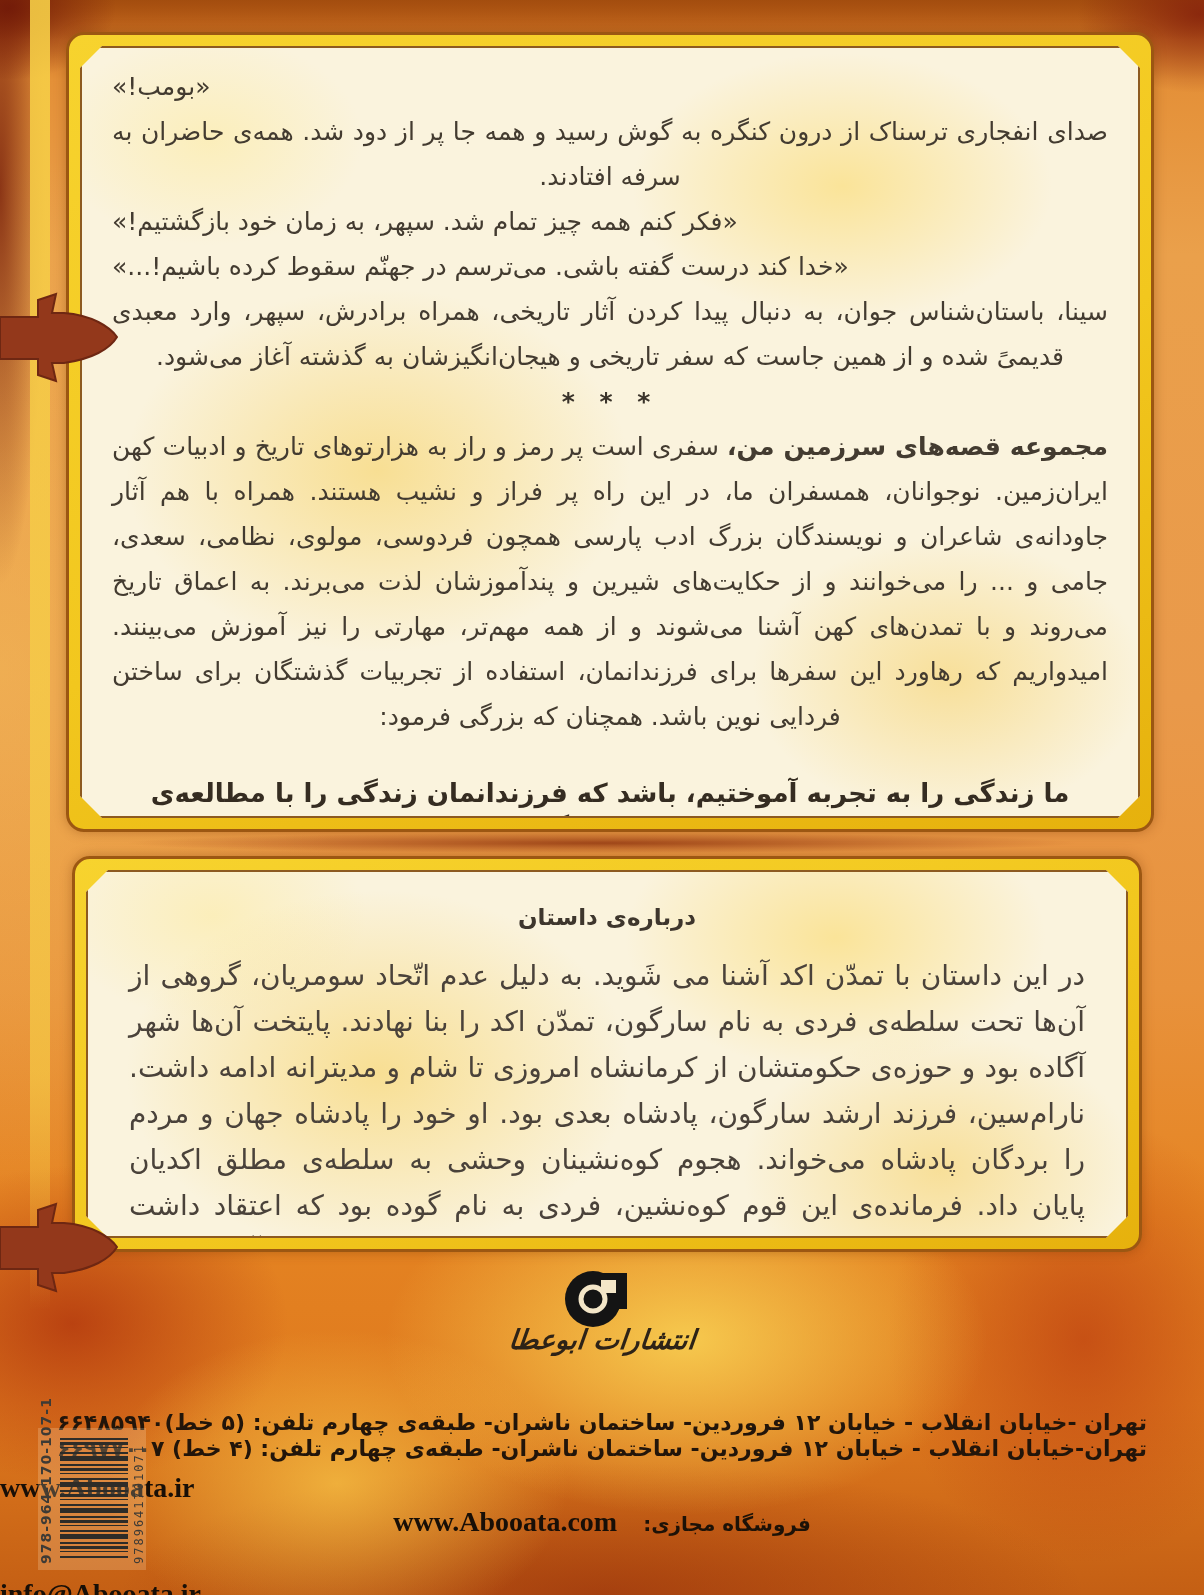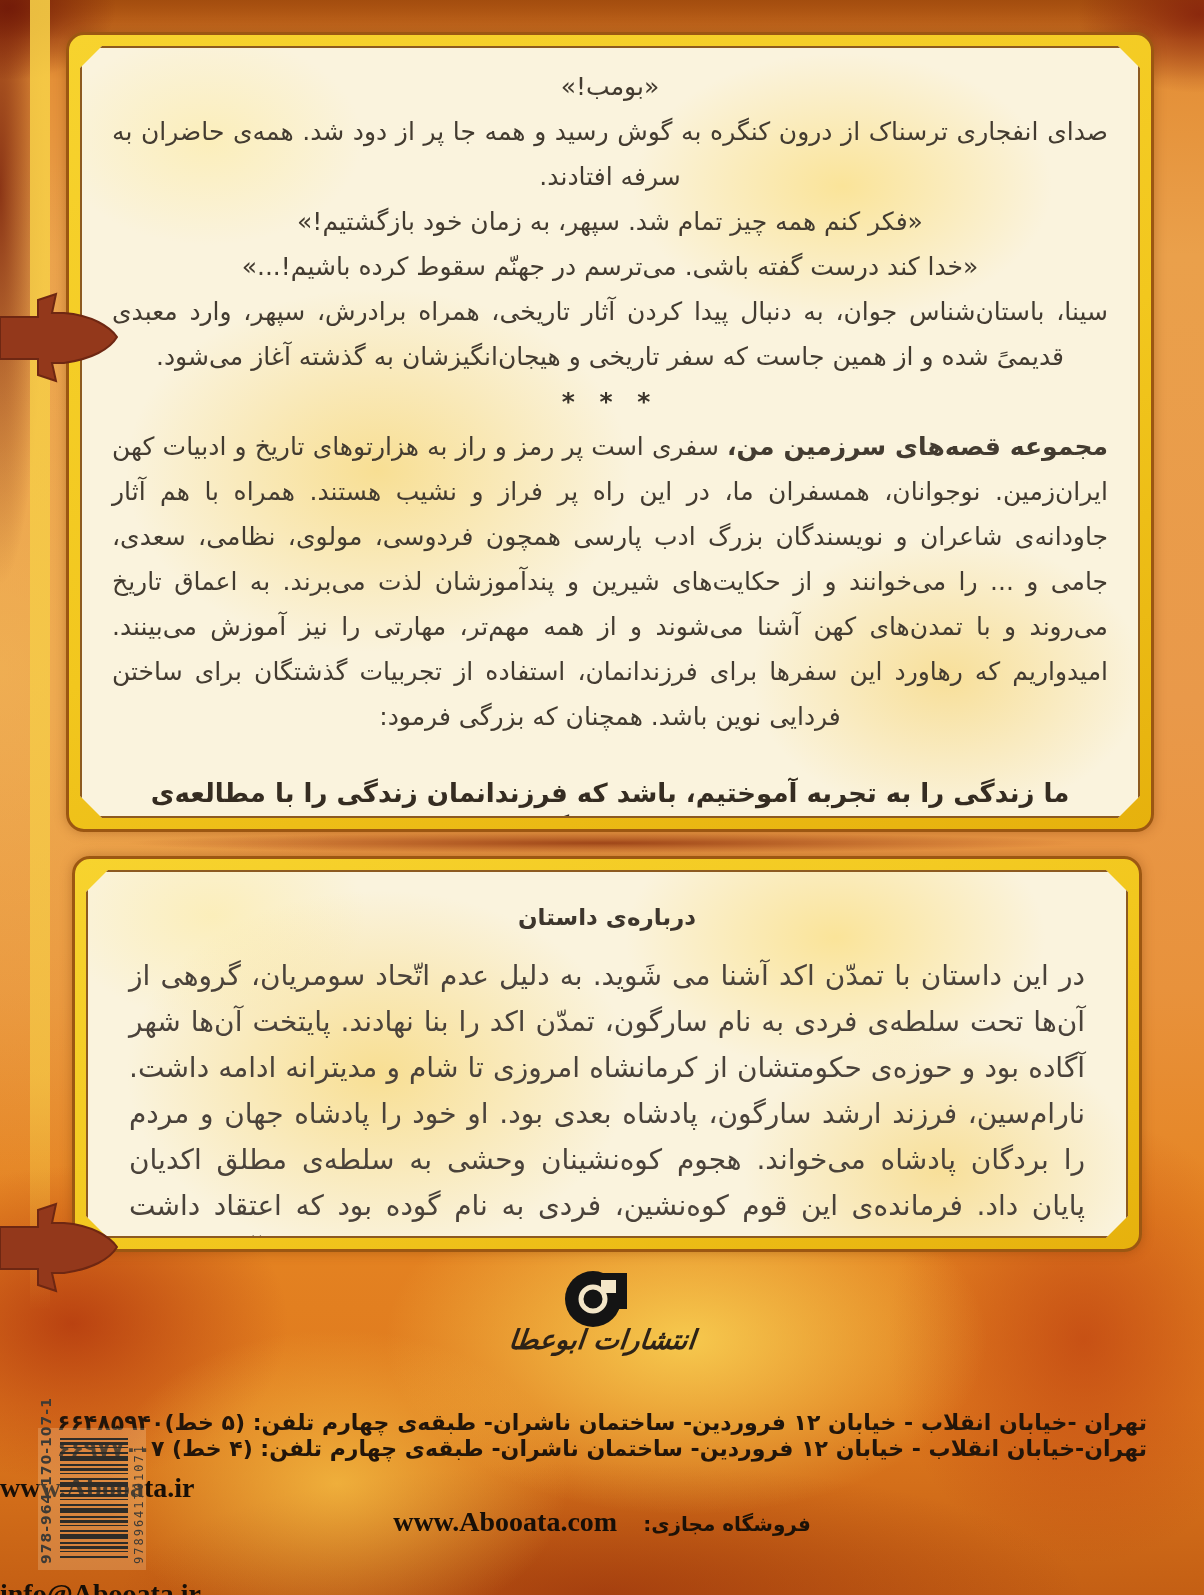--- a/index.html
+++ b/index.html
@@ -39,21 +39,21 @@
       radial-gradient(360px 260px at 28% 55%, rgba(247,214,116,.7), rgba(247,214,116,0) 70%),
       radial-gradient(280px 200px at 82% 82%, rgba(246,210,108,.6), rgba(246,210,108,0) 70%),
       radial-gradient(220px 150px at 12% 12%, rgba(252,236,172,.7), rgba(252,236,172,0) 70%);
   }
   #panel1 { left:66px; top:32px; width:1082px; height:794px; }
   #panel1 .panel-inner { padding:16px 30px 10px 30px; }
   #panel2 { left:72px; top:856px; width:1064px; height:390px; }
   #panel2 .panel-inner { padding:24px 26px; }
 
   .t  { margin:0; font-size:25px; line-height:45px; color:#433b30; }
-  .dlg { text-align:center; }
+  .dlg { text-align:left; }
   .just { text-align:justify; text-align-last:center; }
   .sep { text-align:center; font-weight:bold; letter-spacing:8px; color:#3a332a; }
   .lead-bold { font-weight:bold; }
   .quote { margin-top:36px; text-align:center; font-weight:bold; font-size:26px; line-height:36px; color:#352c21; }
 
   .p2-title { margin:0 0 6px 0; text-align:center; font-weight:bold; font-size:23px; line-height:42px; color:#3e362d; }
   .p2-body  { margin:15px; font-size:28px; line-height:46px; color:#4a423a; text-align:justify; text-align-last:center; }
 
   
   .clasp { position:absolute; left:0; width:122px; height:106px; z-index:5; }

